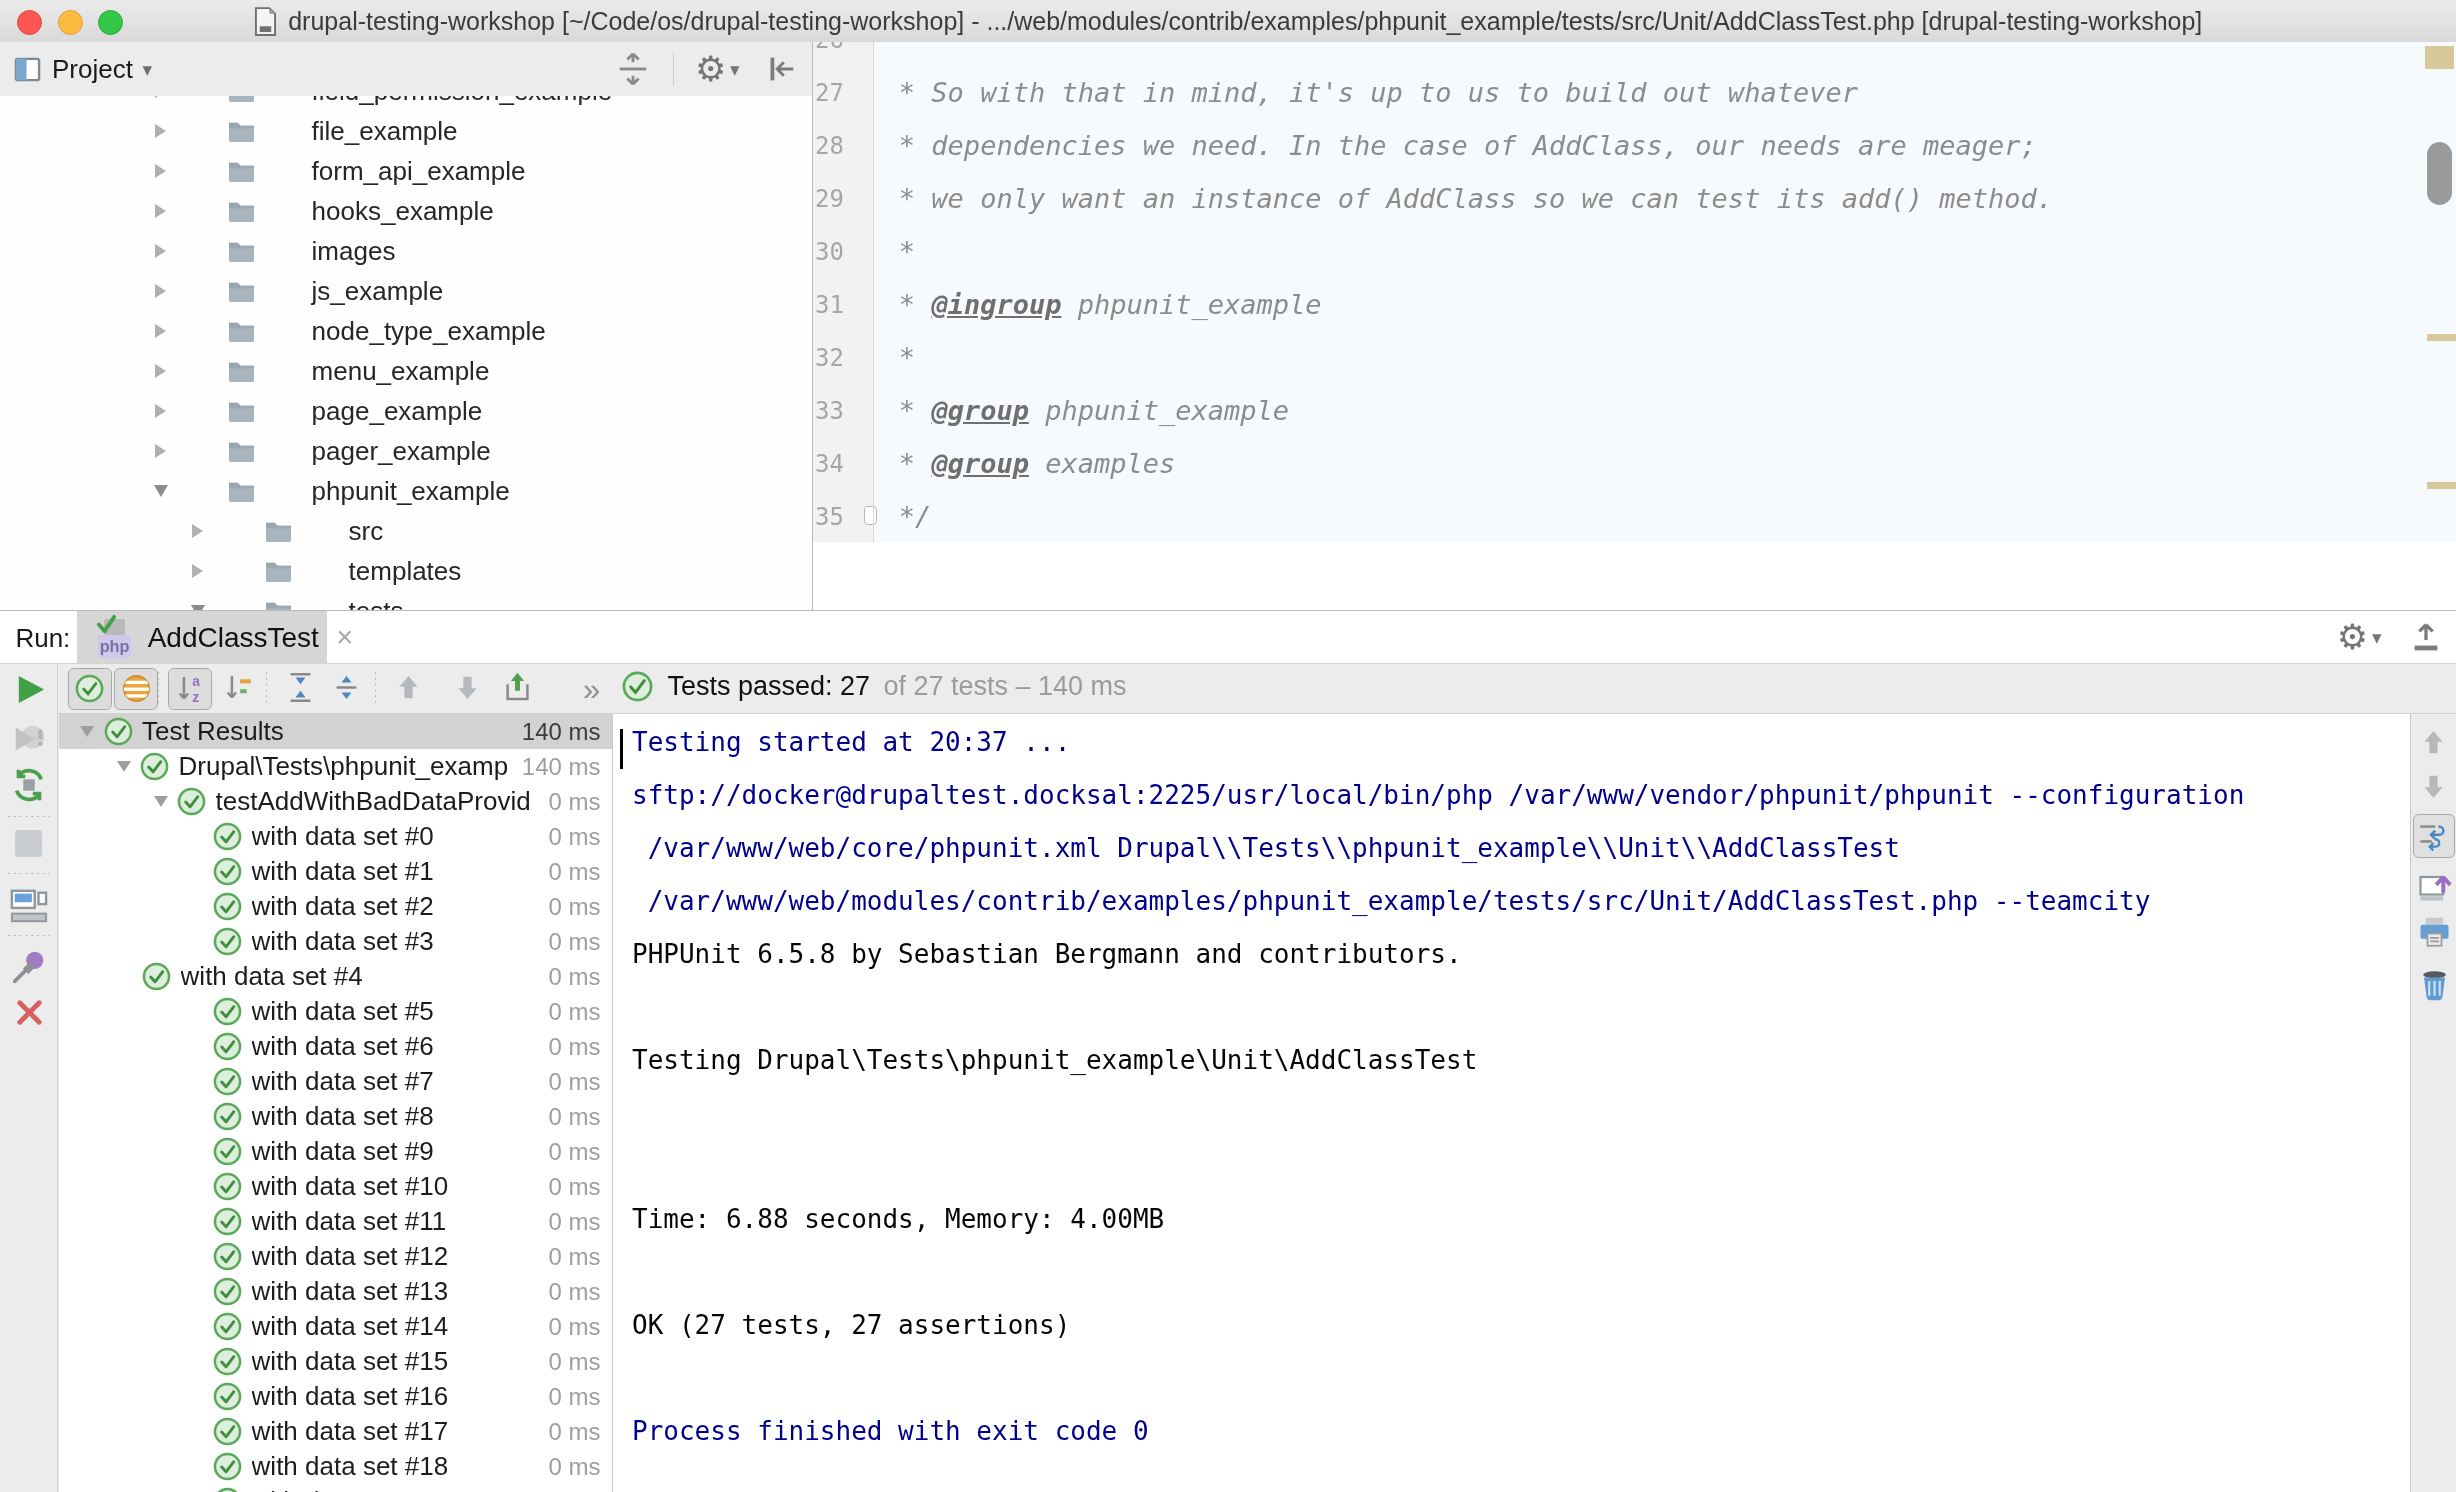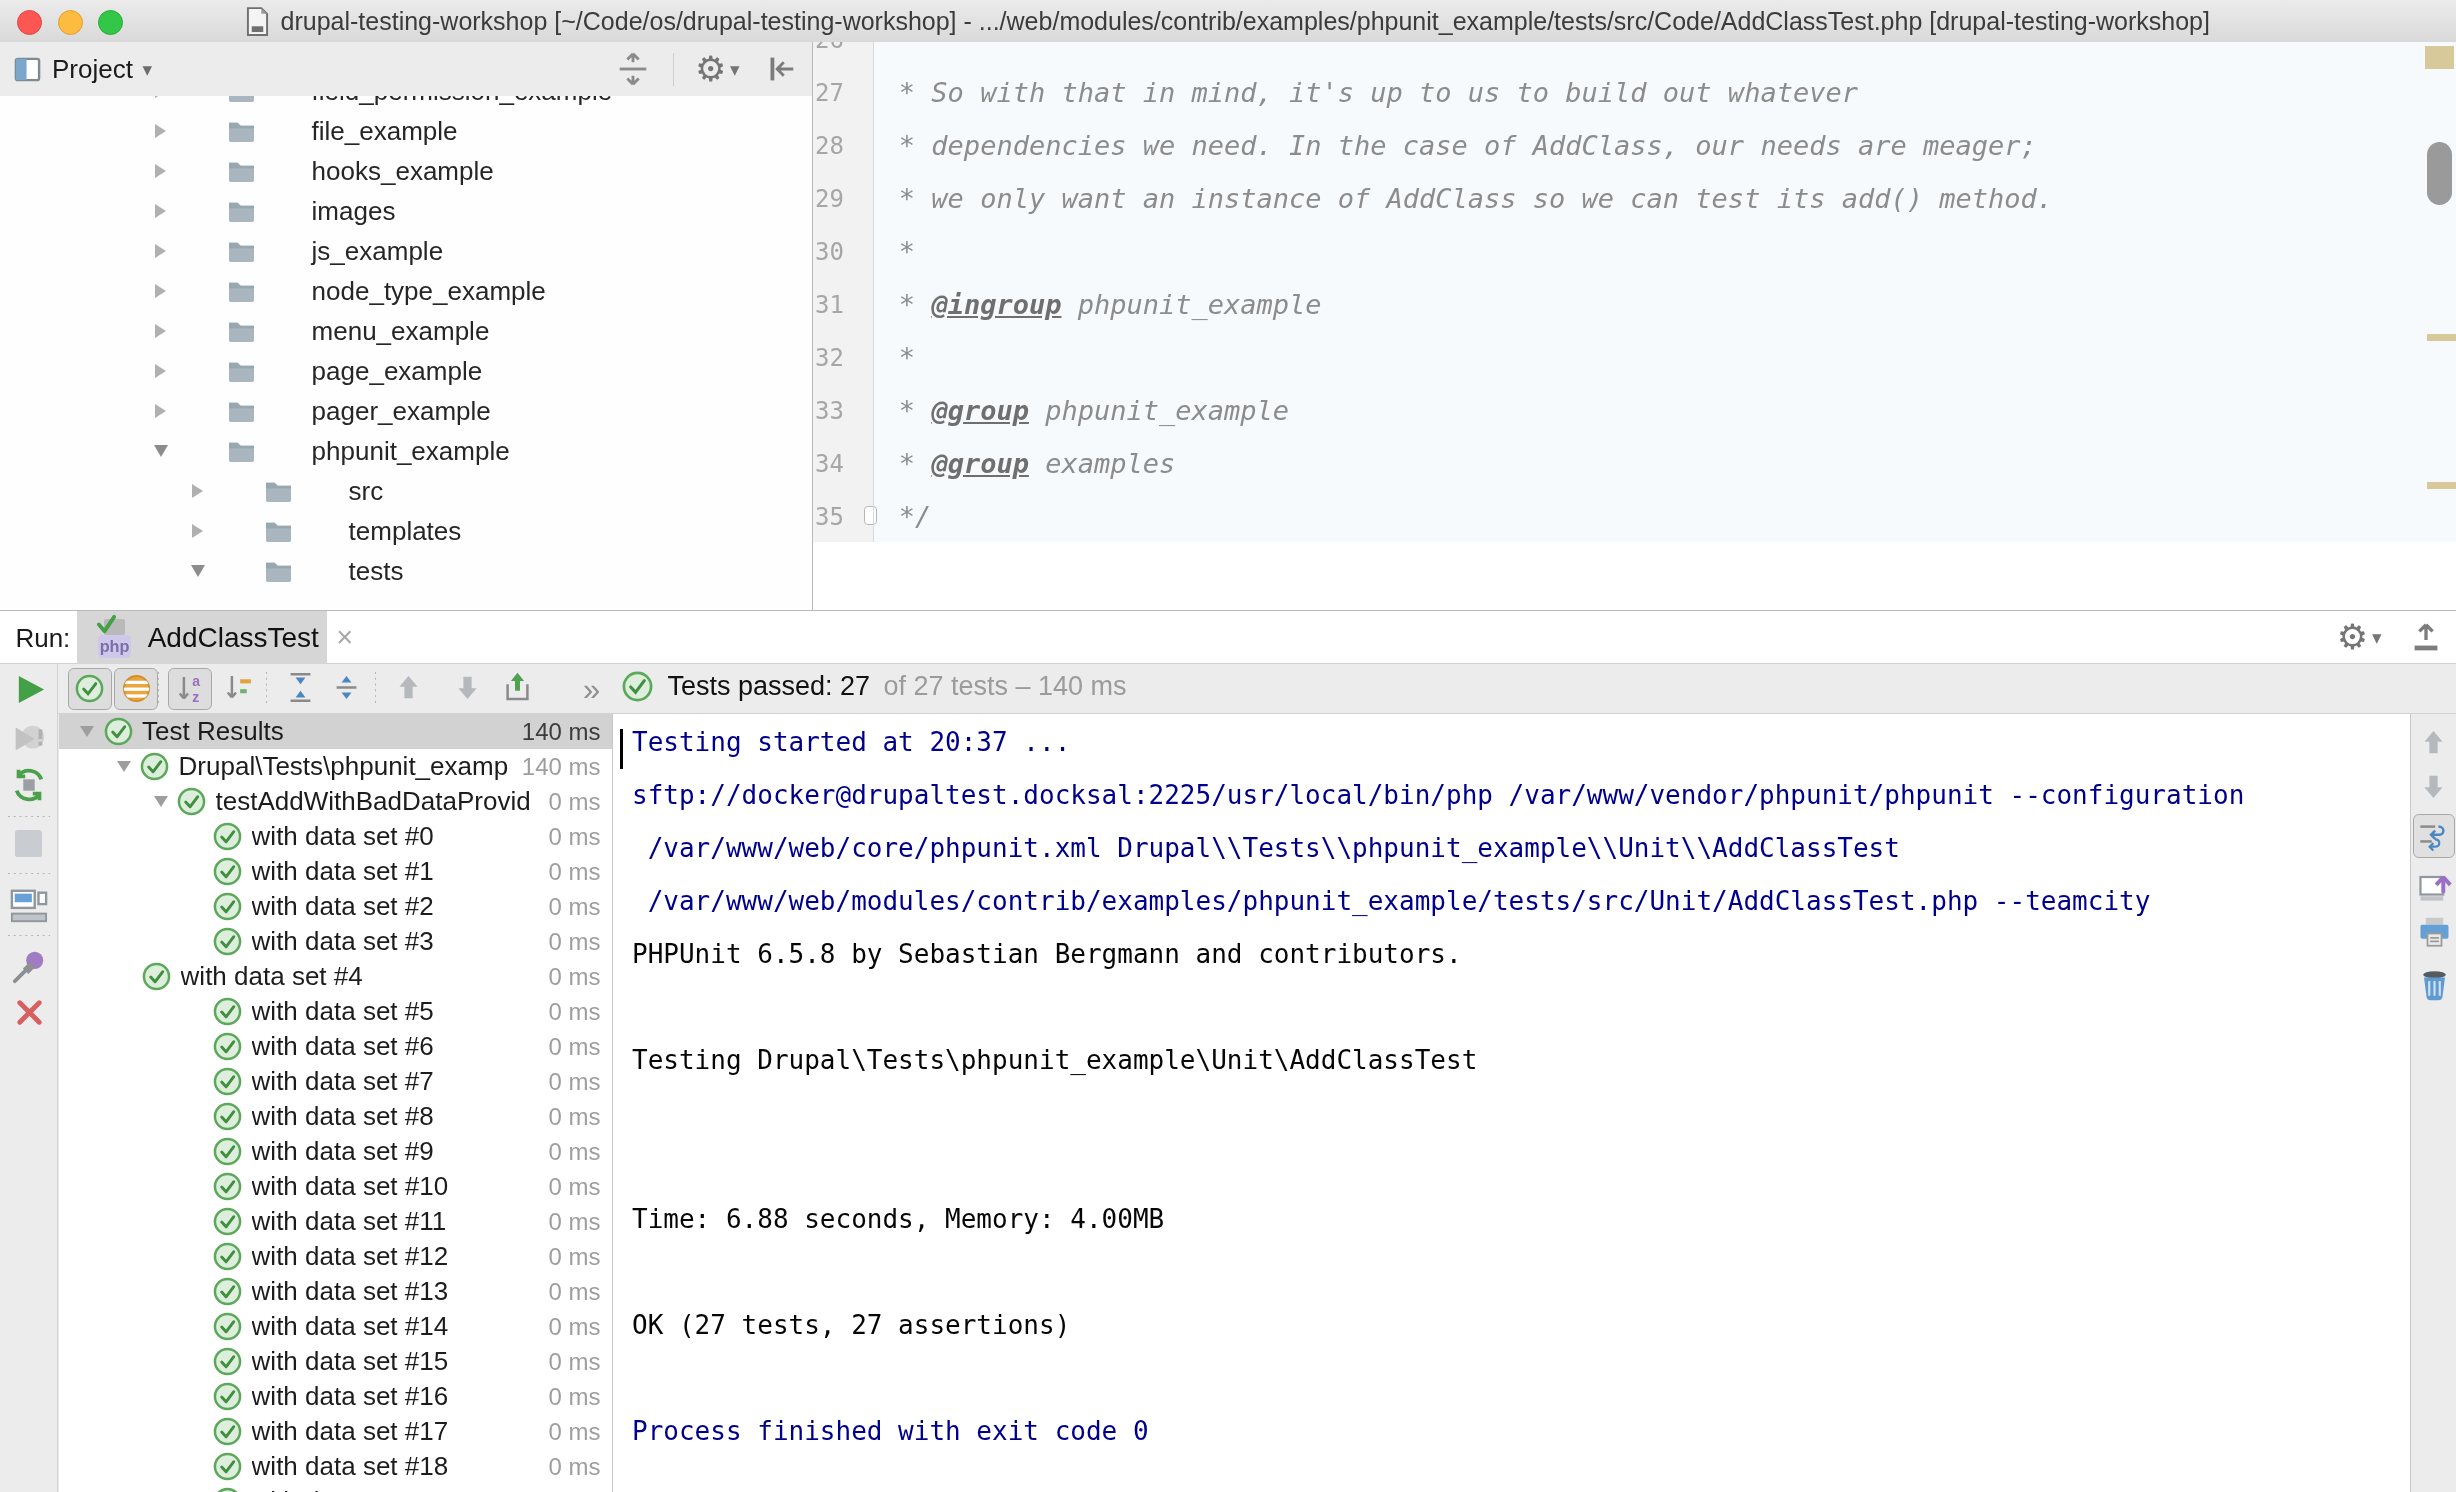--- a/index.html
+++ b/index.html
@@ -124,21 +124,21 @@
       <div class="light green"></div>
     </div>
     <div class="wintitle">
       <span>
         <svg width="23" height="29" viewBox="0 0 24 30">
             <path d="M2 1 h14 l6 6 v22 H2 z" fill="#f4f4f4" stroke="#6f6f6f" stroke-width="2"></path>
             <path d="M16 1 l6 6 h-6 z" fill="#9a9a9a"></path>
             <rect x="6" y="20" width="12" height="6" fill="#6f6f6f"></rect>
           </svg>
       </span>
-      <span>drupal-testing-workshop [~/Code/os/drupal-testing-workshop] - .../web/modules/contrib/examples/phpunit_example/tests/src/Code/AddClassTest.php [drupal-testing-workshop]</span>
+      <span>drupal-testing-workshop [~/Code/os/drupal-testing-workshop] - .../web/modules/contrib/examples/phpunit_example/tests/src/Unit/AddClassTest.php [drupal-testing-workshop]</span>
     </div>
   </div>
 
   <div class="project-panel">
     <div class="project-tree">
         <div class="ptree-row" style="padding-left: 144px;">
           <span class="tri right">
             <i></i>
           </span>
           <span class="folder">
@@ -153,20 +153,32 @@
           <span class="tri right">
             <i></i>
           </span>
           <span class="folder">
             <svg width="29" height="25" viewBox="0 0 30 26">
               <path d="M2 4 h9 l3 3 h14 v15 a2 2 0 0 1 -2 2 H4 a2 2 0 0 1 -2 -2 z" fill="#a9b6bf"></path>
               <path d="M2 4 h9 l3 3 h14 v3 H2 z" fill="#99a7b1"></path>
             </svg>
           </span>
           <span class="plabel">file_example</span>
+        </div>
+        <div class="ptree-row" style="padding-left: 144px;">
+          <span class="tri right">
+            <i></i>
+          </span>
+          <span class="folder">
+            <svg width="29" height="25" viewBox="0 0 30 26">
+              <path d="M2 4 h9 l3 3 h14 v15 a2 2 0 0 1 -2 2 H4 a2 2 0 0 1 -2 -2 z" fill="#a9b6bf"></path>
+              <path d="M2 4 h9 l3 3 h14 v3 H2 z" fill="#99a7b1"></path>
+            </svg>
+          </span>
+          <span class="plabel">form_api_example</span>
         </div>
         <div class="ptree-row" style="padding-left: 144px;">
           <span class="tri right">
             <i></i>
           </span>
           <span class="folder">
             <svg width="29" height="25" viewBox="0 0 30 26">
               <path d="M2 4 h9 l3 3 h14 v15 a2 2 0 0 1 -2 2 H4 a2 2 0 0 1 -2 -2 z" fill="#a9b6bf"></path>
               <path d="M2 4 h9 l3 3 h14 v3 H2 z" fill="#99a7b1"></path>
             </svg>

